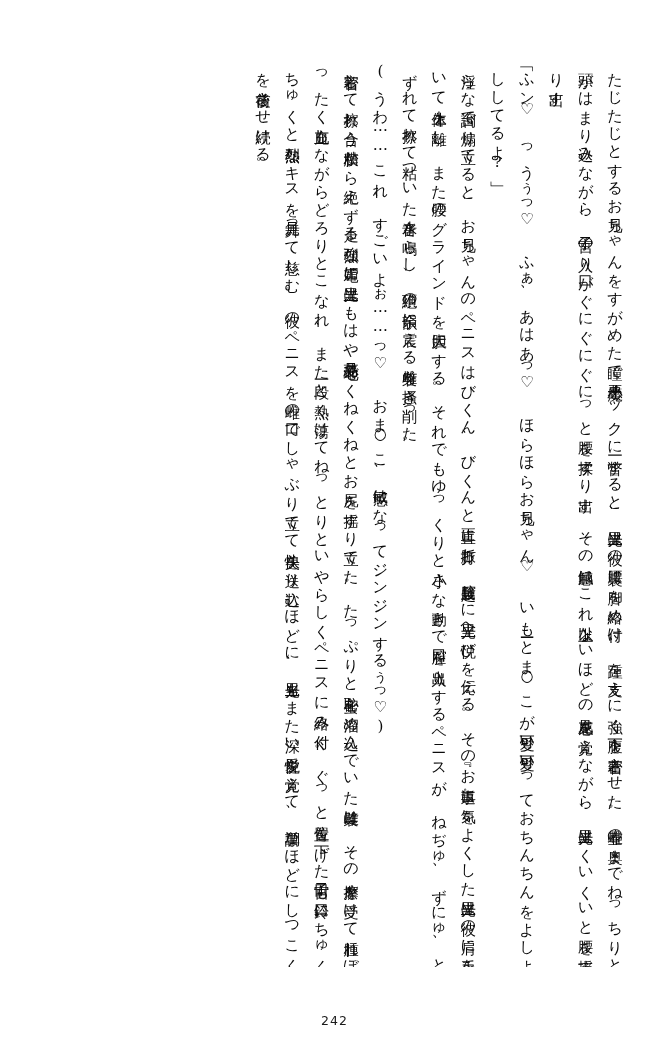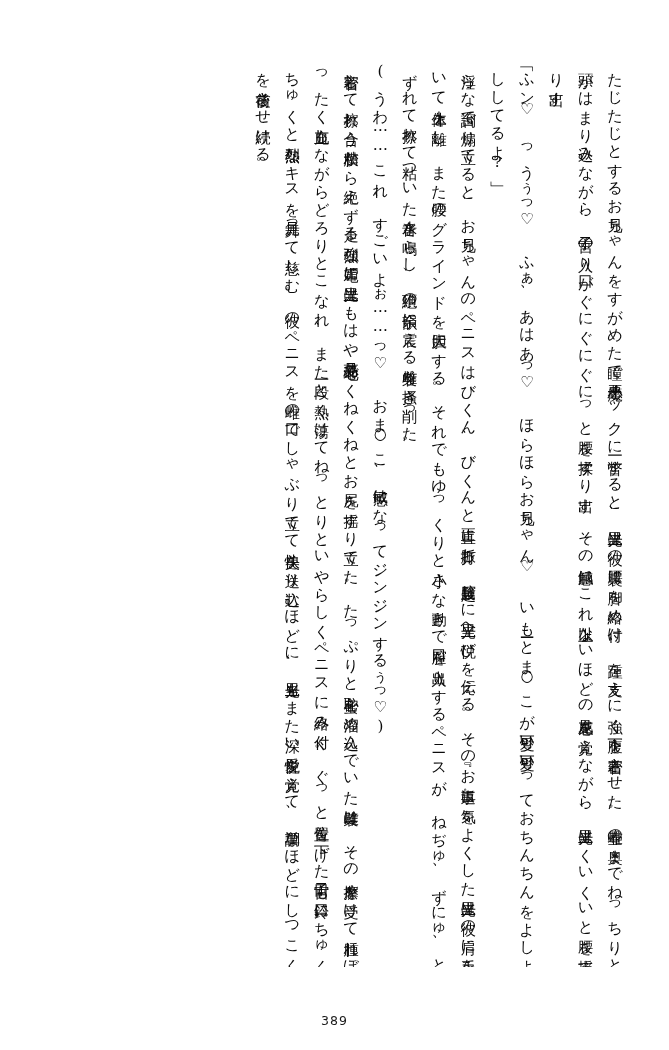--- a/index.html
+++ b/index.html
@@ -57,14 +57,14 @@
 <body>
 
 <div class="page">
   <div class="text-block">
       <p>たじたじとするお兄ちゃんをすがめた瞳で小悪魔チックに一瞥すると、光里は彼の腰裏に脚を絡め付け、踵を支えに強く下腹を密着させた。雌壷の奥までねっちりと亀頭がはまり込みながら、子宮の入り口がぐにぐにぐにっと腰を揉すり出す。その感触にこれ以上ないほどの充足感を覚えながら、光里はくいくいと腰を揺すり出す。</p>
       <p>「ふン♡　っうぅっ♡　ふぁ、あはあっ♡　ほらほらお兄ちゃん♡　いもーとま○こが可愛い可愛いっておちんちんをよしよししてるよ?」</p>
       <p>淫らな台詞で煽り立てると、お兄ちゃんのペニスはびくん、びくんと正直に脈打ち、膣襞越しに光里へ悦びを伝える。その『お返事』に気をよくした光里は彼の肩に手を置いて上体を離し、また腰のグラインドを大胆にする。それでもゆっくりと小さな動きで膣口を出入りするペニスが、ねぢゅ、ずにゅ、とずれて擦れて粘ついた水音を鳴らし、絶頂の余韻に震える雌襞を掻き削った。</p>
       <p>(うわ……これ、すごいよぉ……っ♡　おま○こ、敏感になってジンジンするぅっ♡)</p>
       <p>密着して擦れ合う粘膜から絶えず走る強烈な媚電に光里はもはや夢見心地でくねくねとお尻を揺すり立てた。たっぷりと恥蜜を溜め込んでいた雌襞は、その摩擦を受けて腫れぼったく充血しながらどろりとこなれ、また一段と熱く蕩けてねっとりといやらしくペニスに絡み付く。ぐっと位置を下げた子宮口も鈴口にちゅくちゅくと熱烈なキスを見舞って慈しむ。彼のペニスを雌の口でしゃぶり立てて快美を送り込むほどに、光里もまた深い愛悦を覚えて、単調なほどにしつこく腰を前後させ続ける。</p>
     </div>
-  <div class="page-number">389</div>
+  <div class="page-number">242</div>
 </div>
 
 </body></html>

